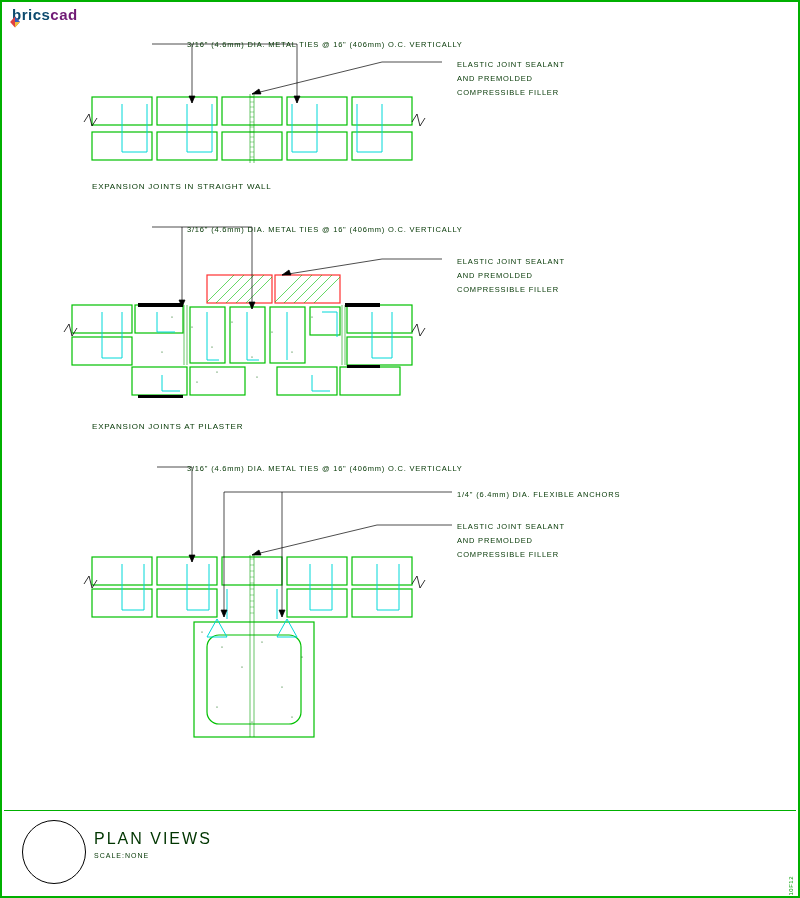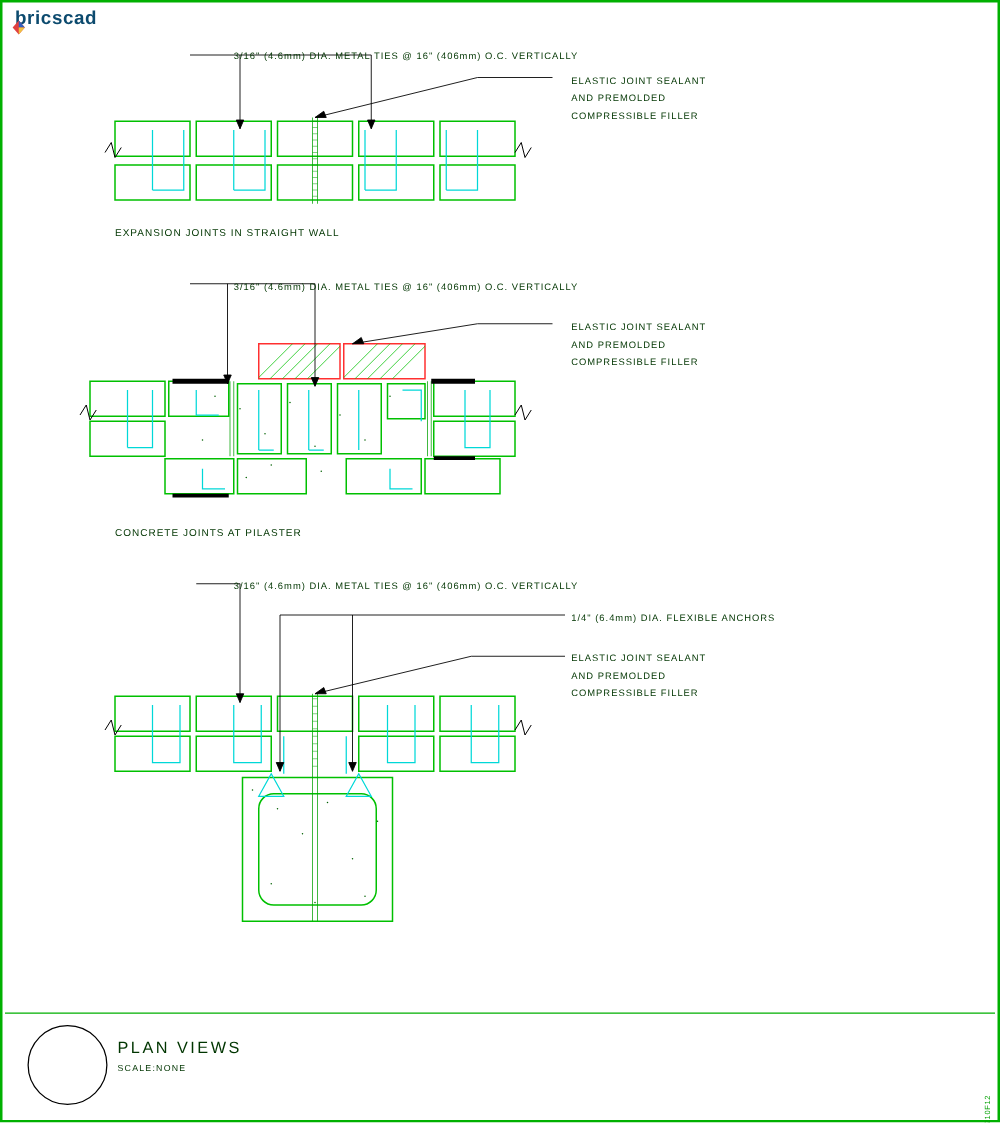--- a/index.html
+++ b/index.html
@@ -27,21 +27,21 @@
   }
   .logo {
     width: 14px; height: 14px;
   }
   .brand {
     font-size: 15px;
     font-weight: bold;
     letter-spacing: 0.5px;
   }
   .brand .b1 { color: #0c4a6e; }
-  .brand .b2 { color: #0c4a6e; }
+  .brand .b2 { color: #701a75; }
   .note {
     position: absolute;
     font-size: 7.5px;
     letter-spacing: 0.8px;
     color: #003500;
     white-space: nowrap;
   }
   .section-title {
     position: absolute;
     font-size: 8px;
@@ -59,21 +59,21 @@
   .footer-circle {
     position: absolute;
     left: 20px; top: 818px;
     width: 62px; height: 62px;
     border: 1px solid #000;
     border-radius: 50%;
   }
   .footer-title {
     position: absolute;
     left: 92px; top: 828px;
-    font-size: 13px;
+    font-size: 16px;
     letter-spacing: 2px;
     color: #003500;
   }
   .footer-scale {
     position: absolute;
     left: 92px; top: 850px;
     font-size: 7px;
     letter-spacing: 1px;
     color: #003500;
   }
@@ -280,21 +280,21 @@
 
       <line x1="230" y1="58" x2="330" y2="42"></line>
         <polygon points="230,58 239,58 237,53"></polygon>
       <line x1="330" y1="42" x2="390" y2="42"></line>
     </g>
   </svg>
   <div class="note" style="left:185px; top:223px;">3/16" (4.6mm) DIA. METAL TIES @ 16" (406mm) O.C. VERTICALLY</div>
   <div class="note" style="left:455px; top:255px;">ELASTIC JOINT SEALANT</div>
   <div class="note" style="left:455px; top:269px;">AND PREMOLDED</div>
   <div class="note" style="left:455px; top:283px;">COMPRESSIBLE FILLER</div>
-  <div class="section-title" style="left:90px; top:420px;">CONCRETE JOINTS AT PILASTER</div>
+  <div class="section-title" style="left:90px; top:420px;">EXPANSION JOINTS AT PILASTER</div>
 
   <svg style="left:60px; top:455px;" width="420" height="330" viewBox="0 0 420 330">
 
     <g stroke="#00c000" stroke-width="1.2" fill="none">
       <rect x="30" y="100" width="60" height="28"></rect>
       <rect x="95" y="100" width="60" height="28"></rect>
       <rect x="160" y="100" width="60" height="28"></rect>
       <rect x="225" y="100" width="60" height="28"></rect>
       <rect x="290" y="100" width="60" height="28"></rect>
       <rect x="30" y="132" width="60" height="28"></rect>

